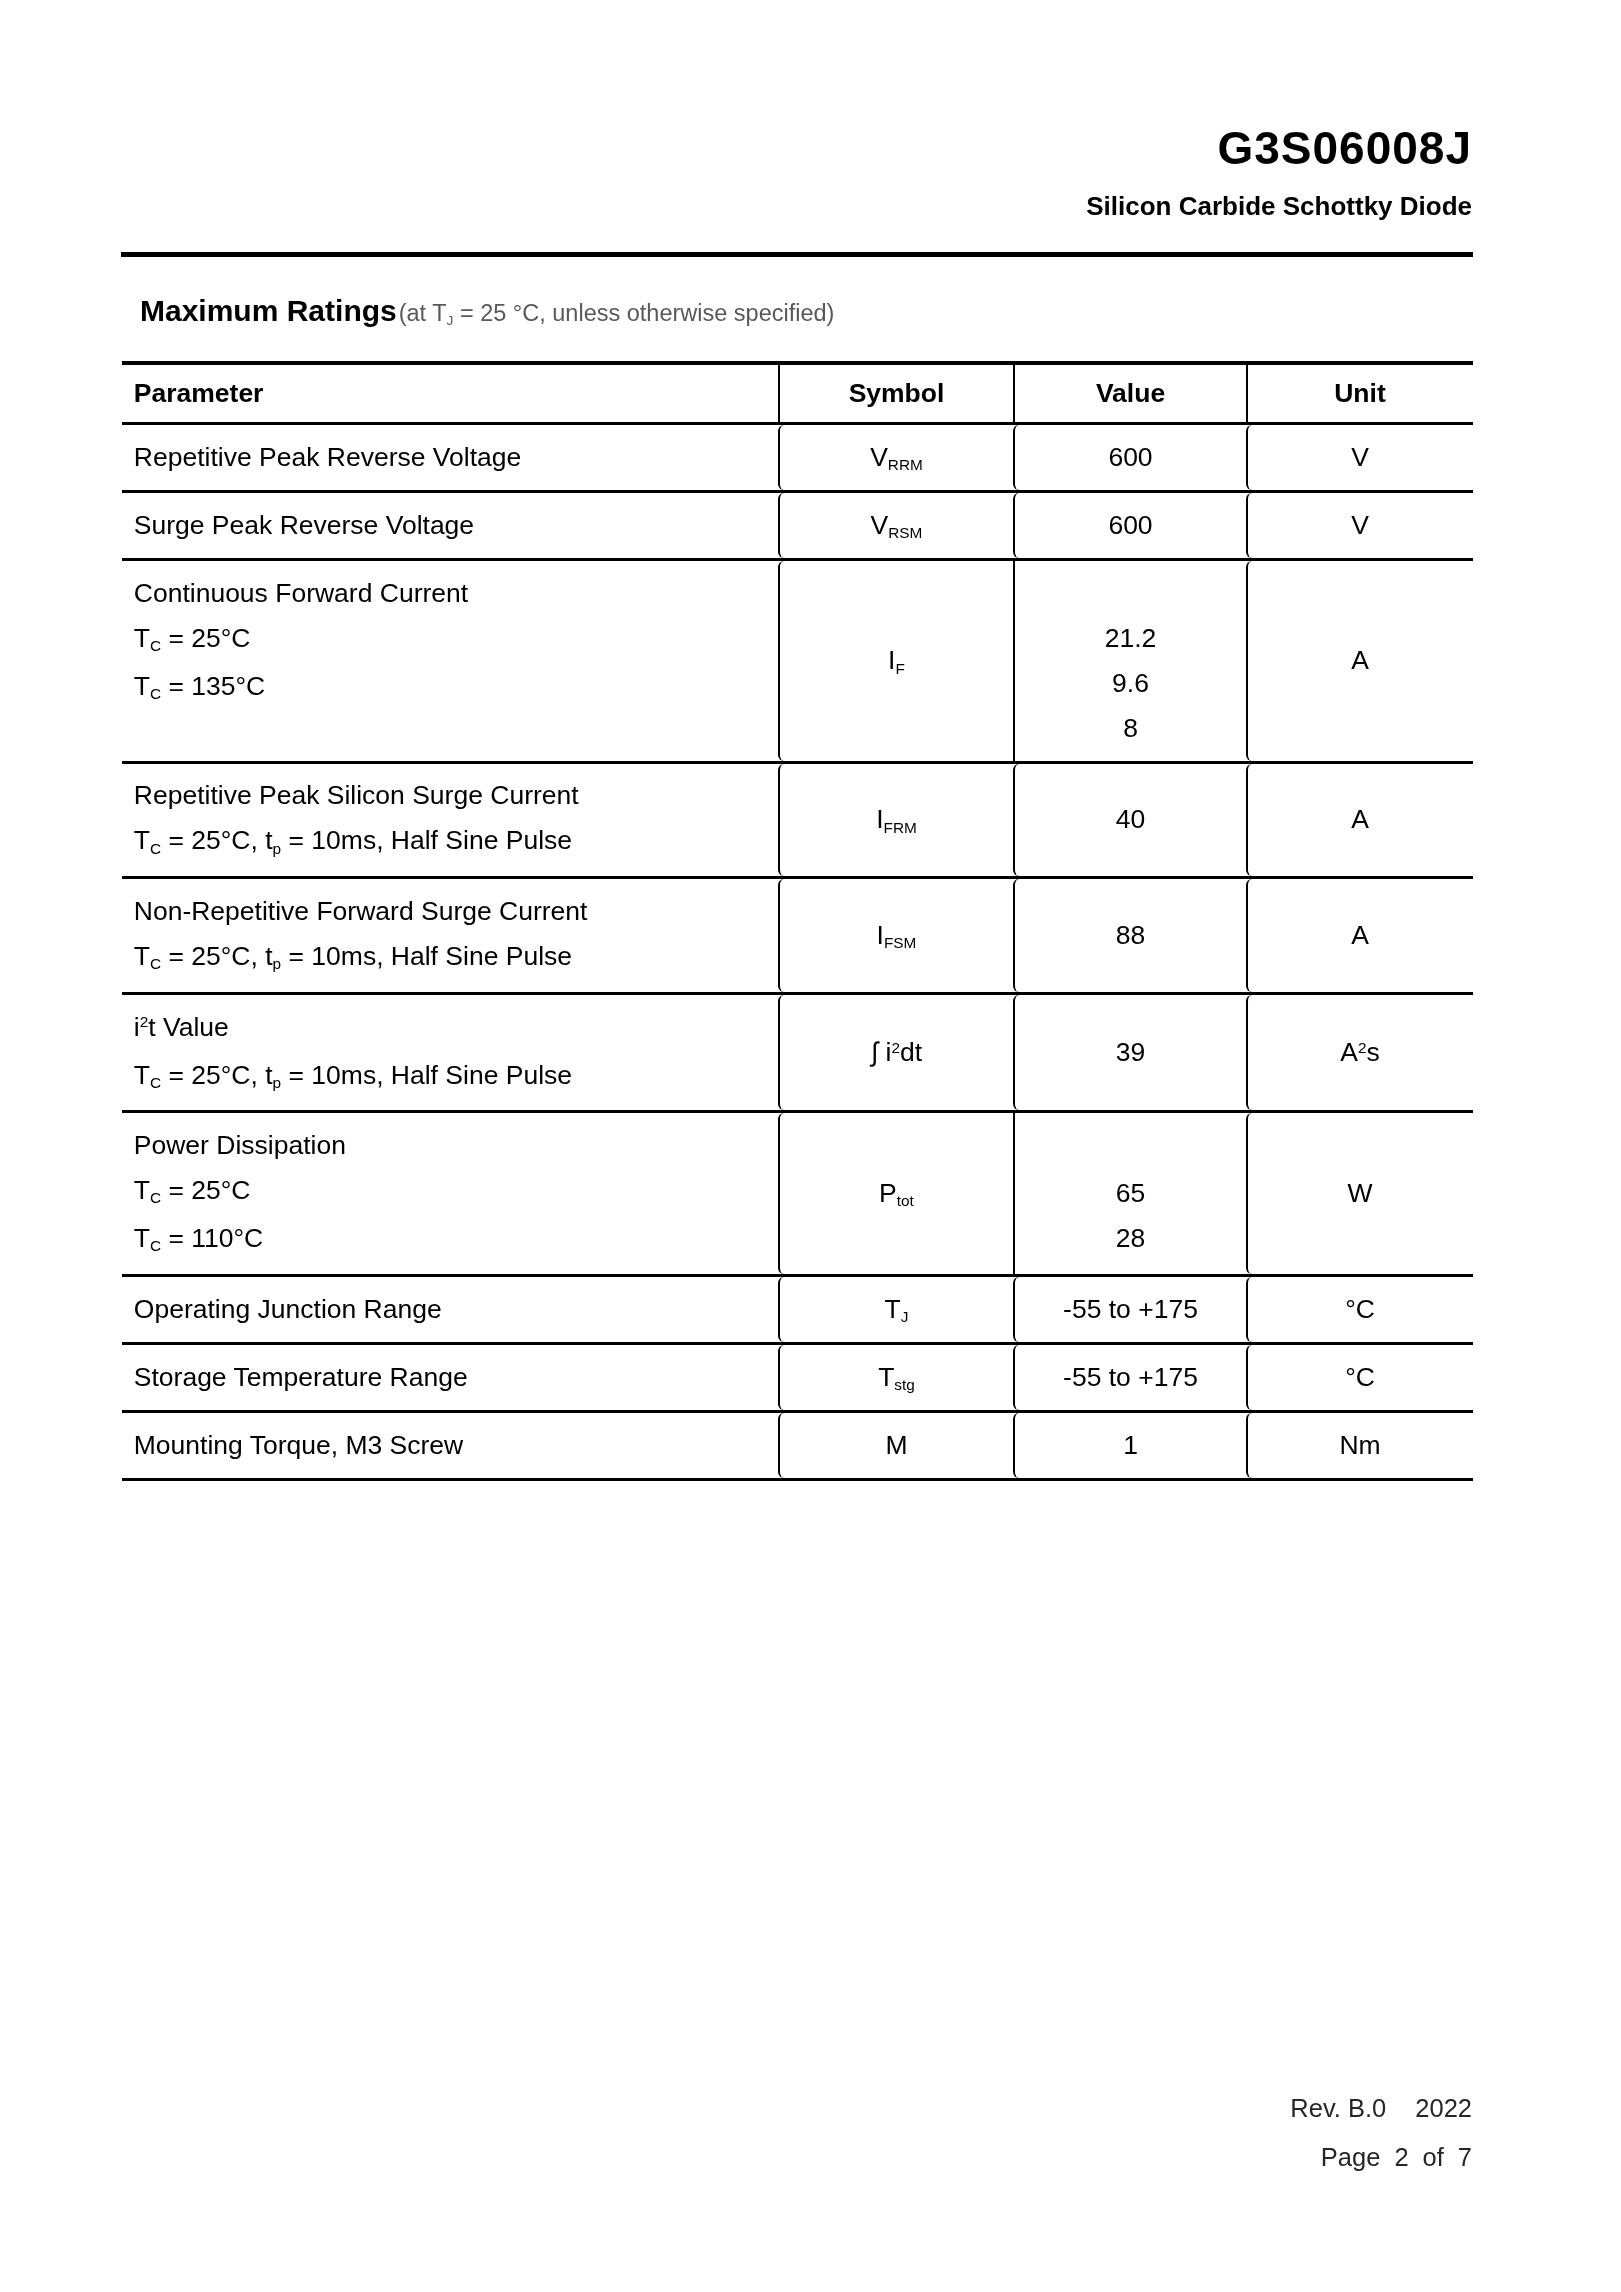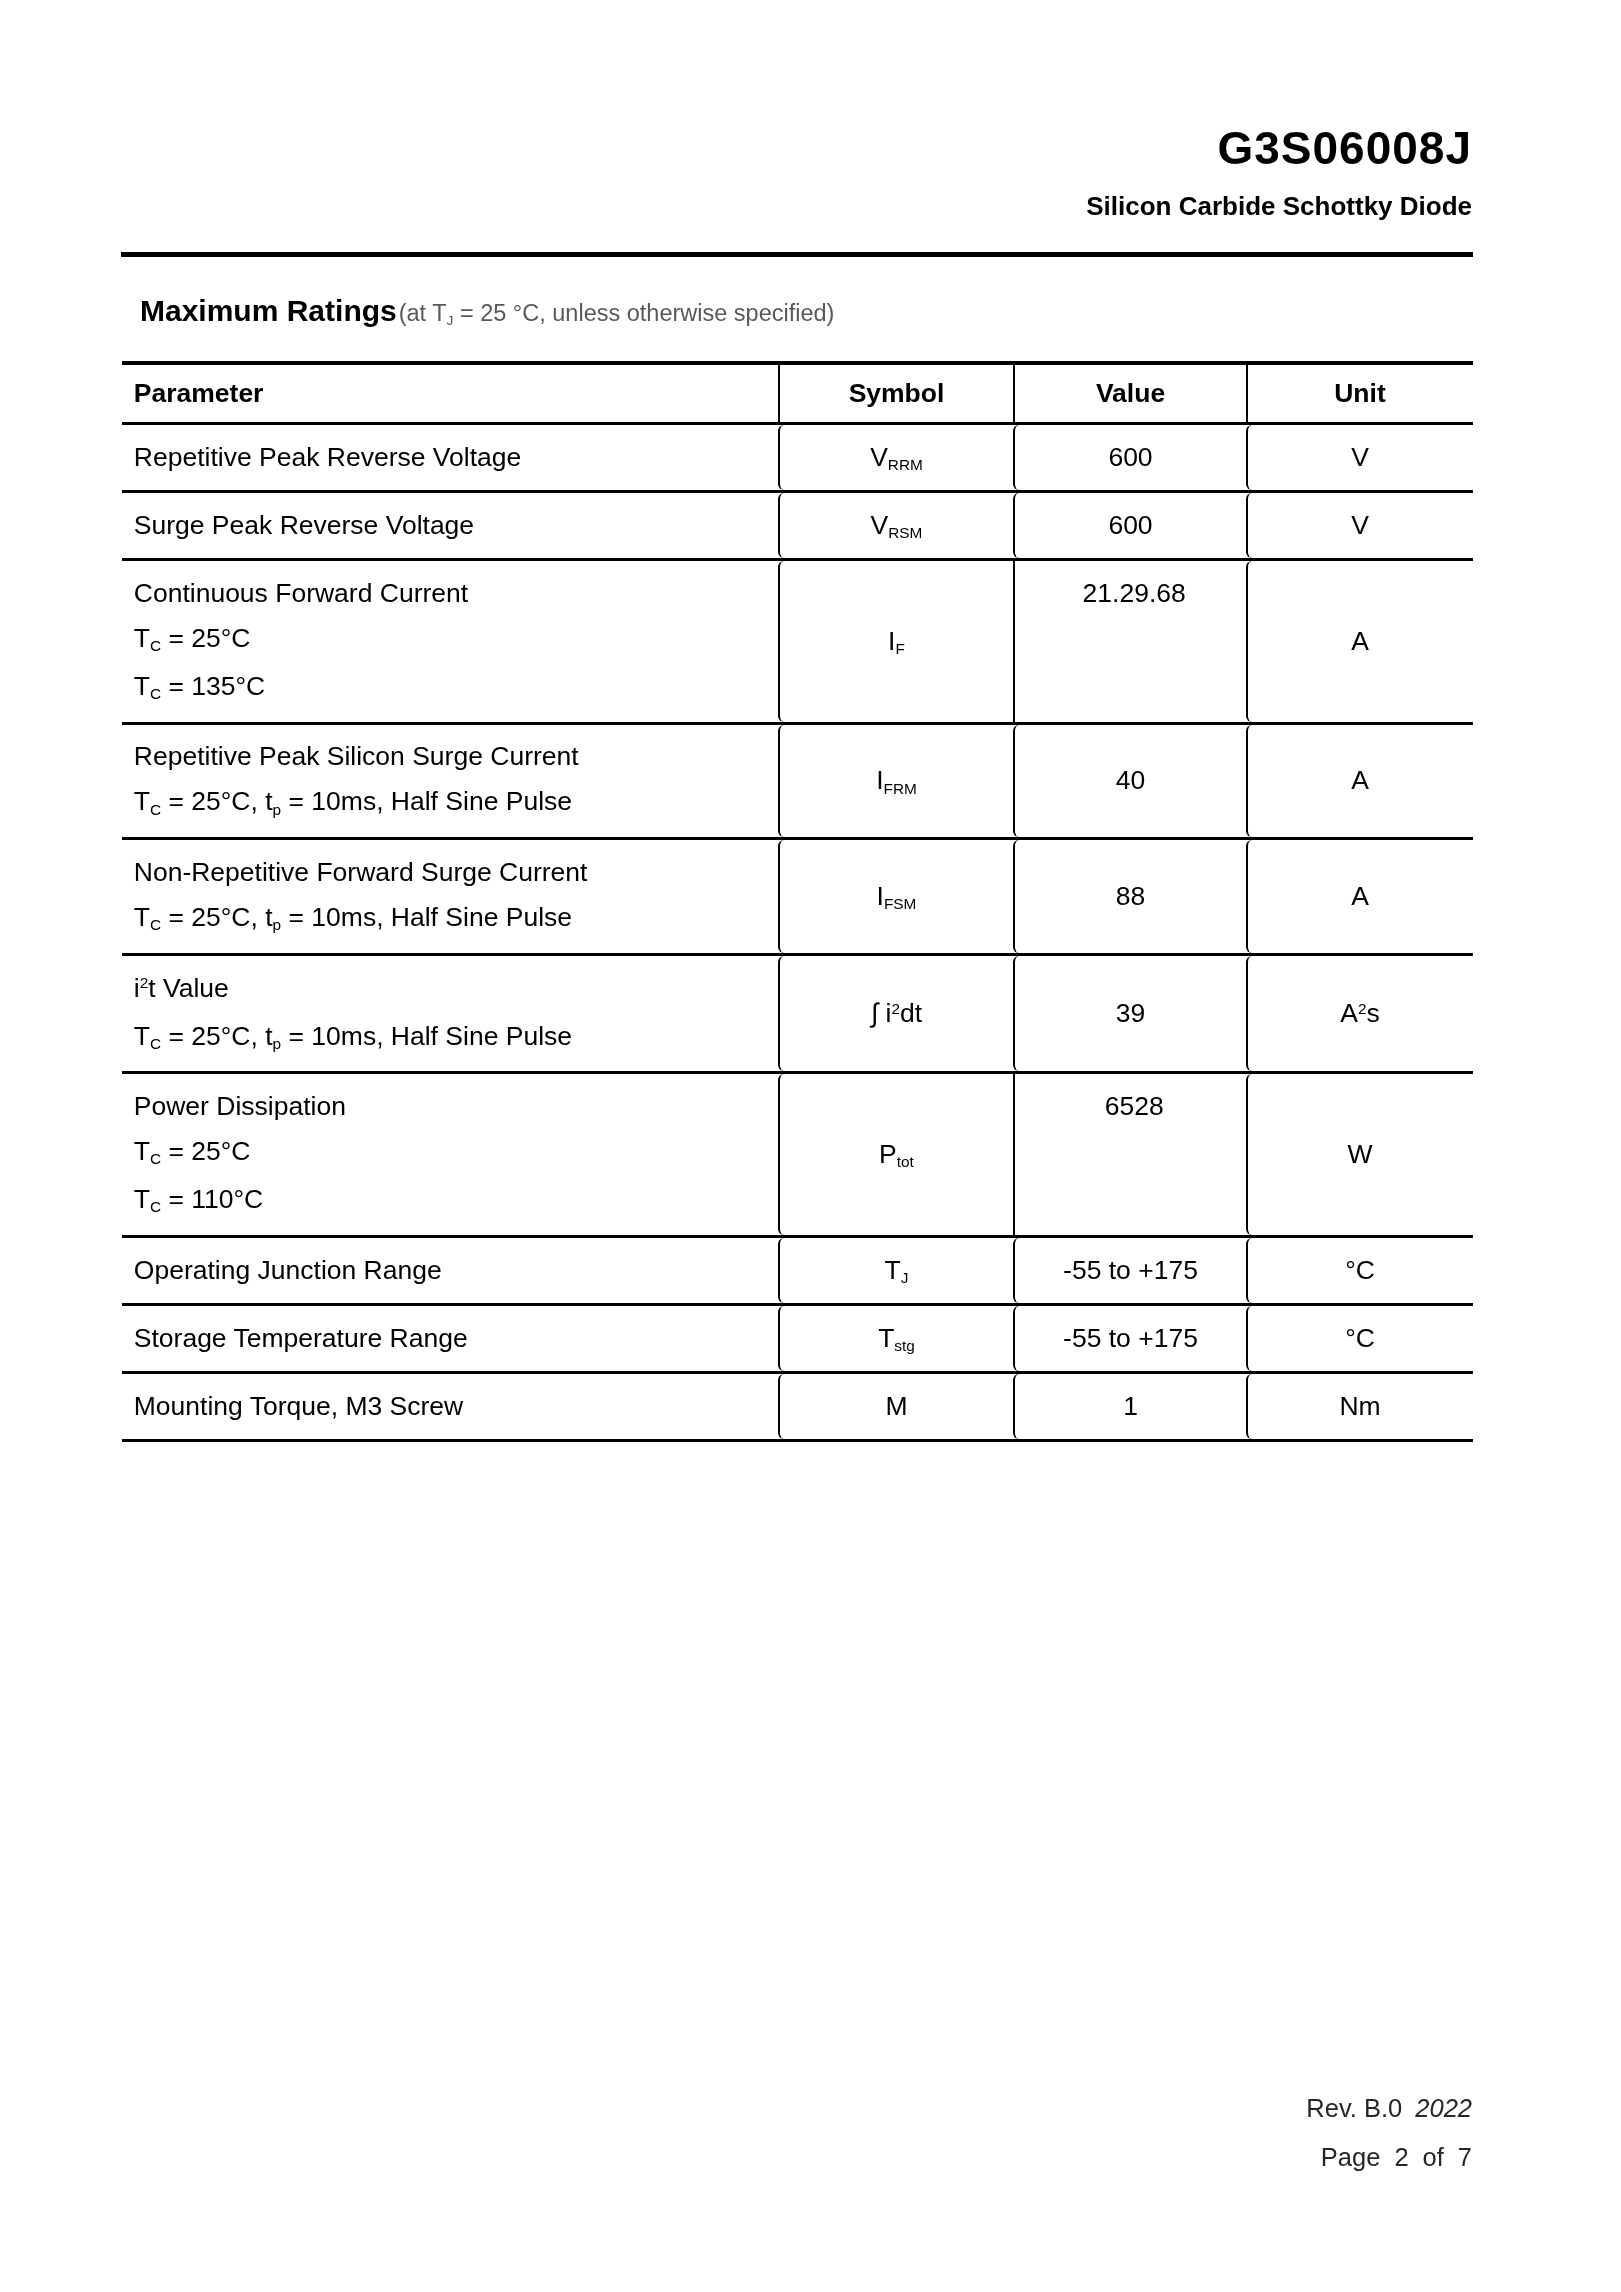--- a/index.html
+++ b/index.html
@@ -33,33 +33,33 @@
   .t-row {
     display: grid;
     grid-template-columns: 656px 235px 233px 226px;
     border-bottom: 3.9px solid #000;
   }
   .cell { box-sizing: border-box; text-align: right; }
   .cell + .cell { border-left: 2.9px solid #000; }
   .param { padding: 9.8px 13.7px 9.8px 11.8px; text-align: left; }
   .line { line-height: 45px; white-space: nowrap; }
   .center { display: flex; align-items: center; justify-content: center; text-align: center; }
-  .stack { display: flex; justify-content: center; padding: 9.8px 0; text-align: center; }
+  .stack { display: flex; flex-direction: column; justify-content: center; padding: 9.8px 0; text-align: center; }
   .t-header { font-weight: 700; }
   .t-header .cell { min-height: 57px; display: flex; align-items: center; justify-content: center; }
   .t-header .cell.param { justify-content: flex-start; }
   .t-body .center { min-height: 65px; border-radius: 6px; }
 
   sub { font-size: 0.58em; vertical-align: baseline; position: relative; top: 0.28em; }
   sup { font-size: 0.58em; vertical-align: baseline; position: relative; bottom: 0.55em; }
 
   
   .footer { position: absolute; right: 149px; top: 2094px; text-align: right; font-size: 25.5px; color: #262626; }
   .rev-line { margin-bottom: 19.6px; }
-  .rev-year { margin-left: 13px; font-style: italic; }
+  .rev-year { margin-left: 29px; }
   .page-line { word-spacing: 6.9px; }
 </style>
 </head>
 <body>
 
 <div class="page">
 
   <div class="doc-header">
     <div class="part-number">G3S06008J</div>
     <div class="doc-subtitle">Silicon Carbide Schottky Diode</div>

